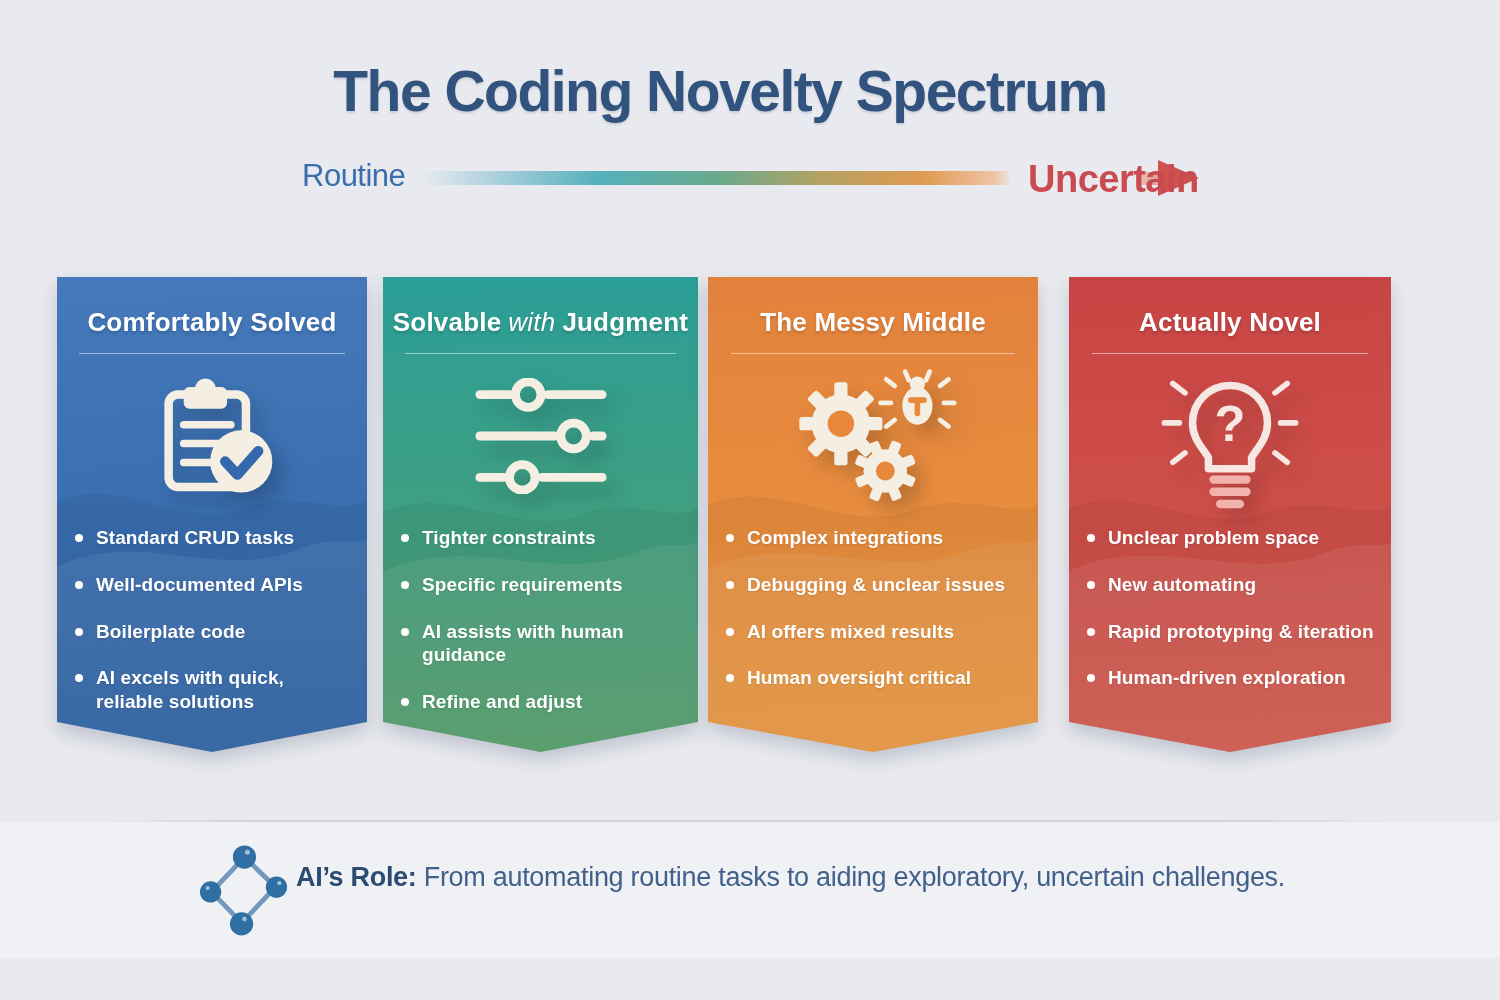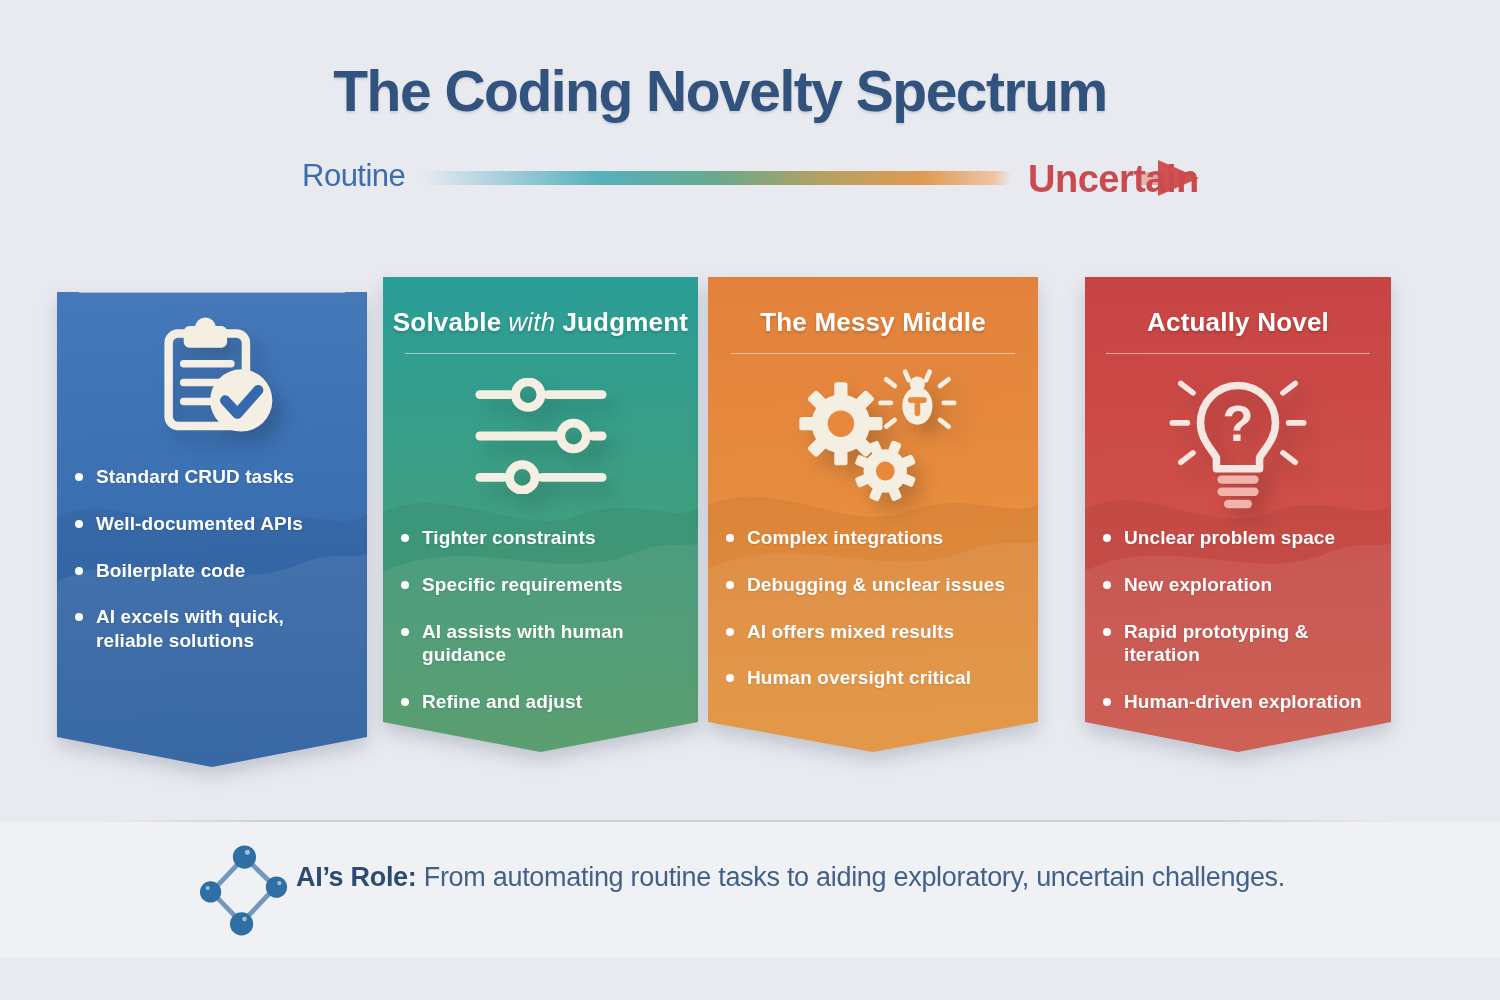--- a/index.html
+++ b/index.html
@@ -92,20 +92,21 @@
     <polygon points="0,6 41,24 0,42" style="fill:var(--arrow)"></polygon>
   </svg>
 
   <div class="card" style="left:57px;width:310px;">
     <div class="card-shape" style="background: linear-gradient(178deg, rgb(69, 121, 186), rgb(45, 99, 166)); --c: #3568ac;">
       <svg class="card-waves" viewBox="0 0 320 475" preserveAspectRatio="none">
         <path d="M0,225 C60,195 130,255 190,232 C250,210 295,242 320,222 L320,475 L0,475 Z" fill="#000" opacity="0.05"></path>
         <path d="M0,290 C80,250 170,305 250,272 C285,258 305,268 320,262 L320,475 L0,475 Z" fill="#fff" opacity="0.07"></path>
       </svg>
       <div class="card-inner">
+        <div class="card-title"><span class="tpart">Comfortably Solved</span></div>
         <div class="card-divider"></div>
         <div class="card-iconwrap">
           <svg width="132" height="132" viewBox="0 0 140 140">
             <rect class="ic-s" x="24" y="26" width="82" height="98" rx="10" stroke-width="9"></rect>
             <circle class="ic-f" cx="63" cy="20" r="11"></circle>
             <rect class="ic-f" x="40" y="18" width="46" height="23" rx="6"></rect>
             <line class="ic-s" x1="40" y1="58" x2="90" y2="58" stroke-width="8" stroke-linecap="round"></line>
             <line class="ic-s" x1="40" y1="78" x2="90" y2="78" stroke-width="8" stroke-linecap="round"></line>
             <line class="ic-s" x1="40" y1="98" x2="78" y2="98" stroke-width="8" stroke-linecap="round"></line>
             <circle class="ic-f" cx="101" cy="97" r="33"></circle>
@@ -218,21 +219,21 @@
           <li>Complex integrations</li>
           <li>Debugging &amp; unclear issues</li>
           <li>AI offers mixed results</li>
           <li>Human oversight critical</li>
         </ul>
       </div>
     </div>
   </div>
 
   <div class="card" style="left:1069px;width:322px;">
-    <div class="card-shape" style="background: linear-gradient(178deg, rgb(199, 68, 68), rgb(214, 90, 78)); margin-left: 16px; --c: #cf4f48;">
+    <div class="card-shape" style="background: linear-gradient(178deg, rgb(199, 68, 68), rgb(214, 90, 78)); --c: #cf4f48;">
       <svg class="card-waves" viewBox="0 0 320 475" preserveAspectRatio="none">
         <path d="M0,232 C62,202 132,260 192,236 C250,214 296,246 320,228 L320,475 L0,475 Z" fill="#000" opacity="0.05"></path>
         <path d="M0,294 C84,254 174,308 254,276 C287,262 306,272 320,266 L320,475 L0,475 Z" fill="#fff" opacity="0.07"></path>
       </svg>
       <div class="card-inner">
         <div class="card-title"><span class="tpart">Actually Novel</span></div>
         <div class="card-divider"></div>
         <div class="card-iconwrap">
           <svg width="150" height="150" viewBox="0 0 156 160">
             <g class="ic-ps" stroke-width="6" stroke-linecap="round">
@@ -245,21 +246,21 @@
             </g>
             <path class="ic-ps" stroke-width="8" stroke-linejoin="round" d="M78,26 a40,40 0 0 1 40,40 c0,17 -11,27 -17,37 l0,12 l-46,0 l0,-12 c-6,-10 -17,-20 -17,-37 a40,40 0 0 1 40,-40 z"></path>
             <text x="78" y="85" text-anchor="middle" font-size="54" font-weight="bold" font-family="Liberation Sans, sans-serif" style="fill:var(--bulb_soft)">?</text>
             <rect class="ic-p" x="56" y="122" width="44" height="9" rx="4.5"></rect>
             <rect class="ic-p" x="56" y="135" width="44" height="9" rx="4.5"></rect>
             <rect class="ic-p" x="63" y="148" width="30" height="9" rx="4.5"></rect>
           </svg>
         </div>
         <ul class="card-bullets">
           <li>Unclear problem space</li>
-          <li>New exploration</li>
+          <li>New automating</li>
           <li>Rapid prototyping &amp; iteration</li>
           <li>Human-driven exploration</li>
         </ul>
       </div>
     </div>
   </div>
 
   <div class="footer-band"></div>
   <div class="footer-divider"></div>
   <svg class="footer-icon" width="92" height="96" viewBox="0 0 95 98">

